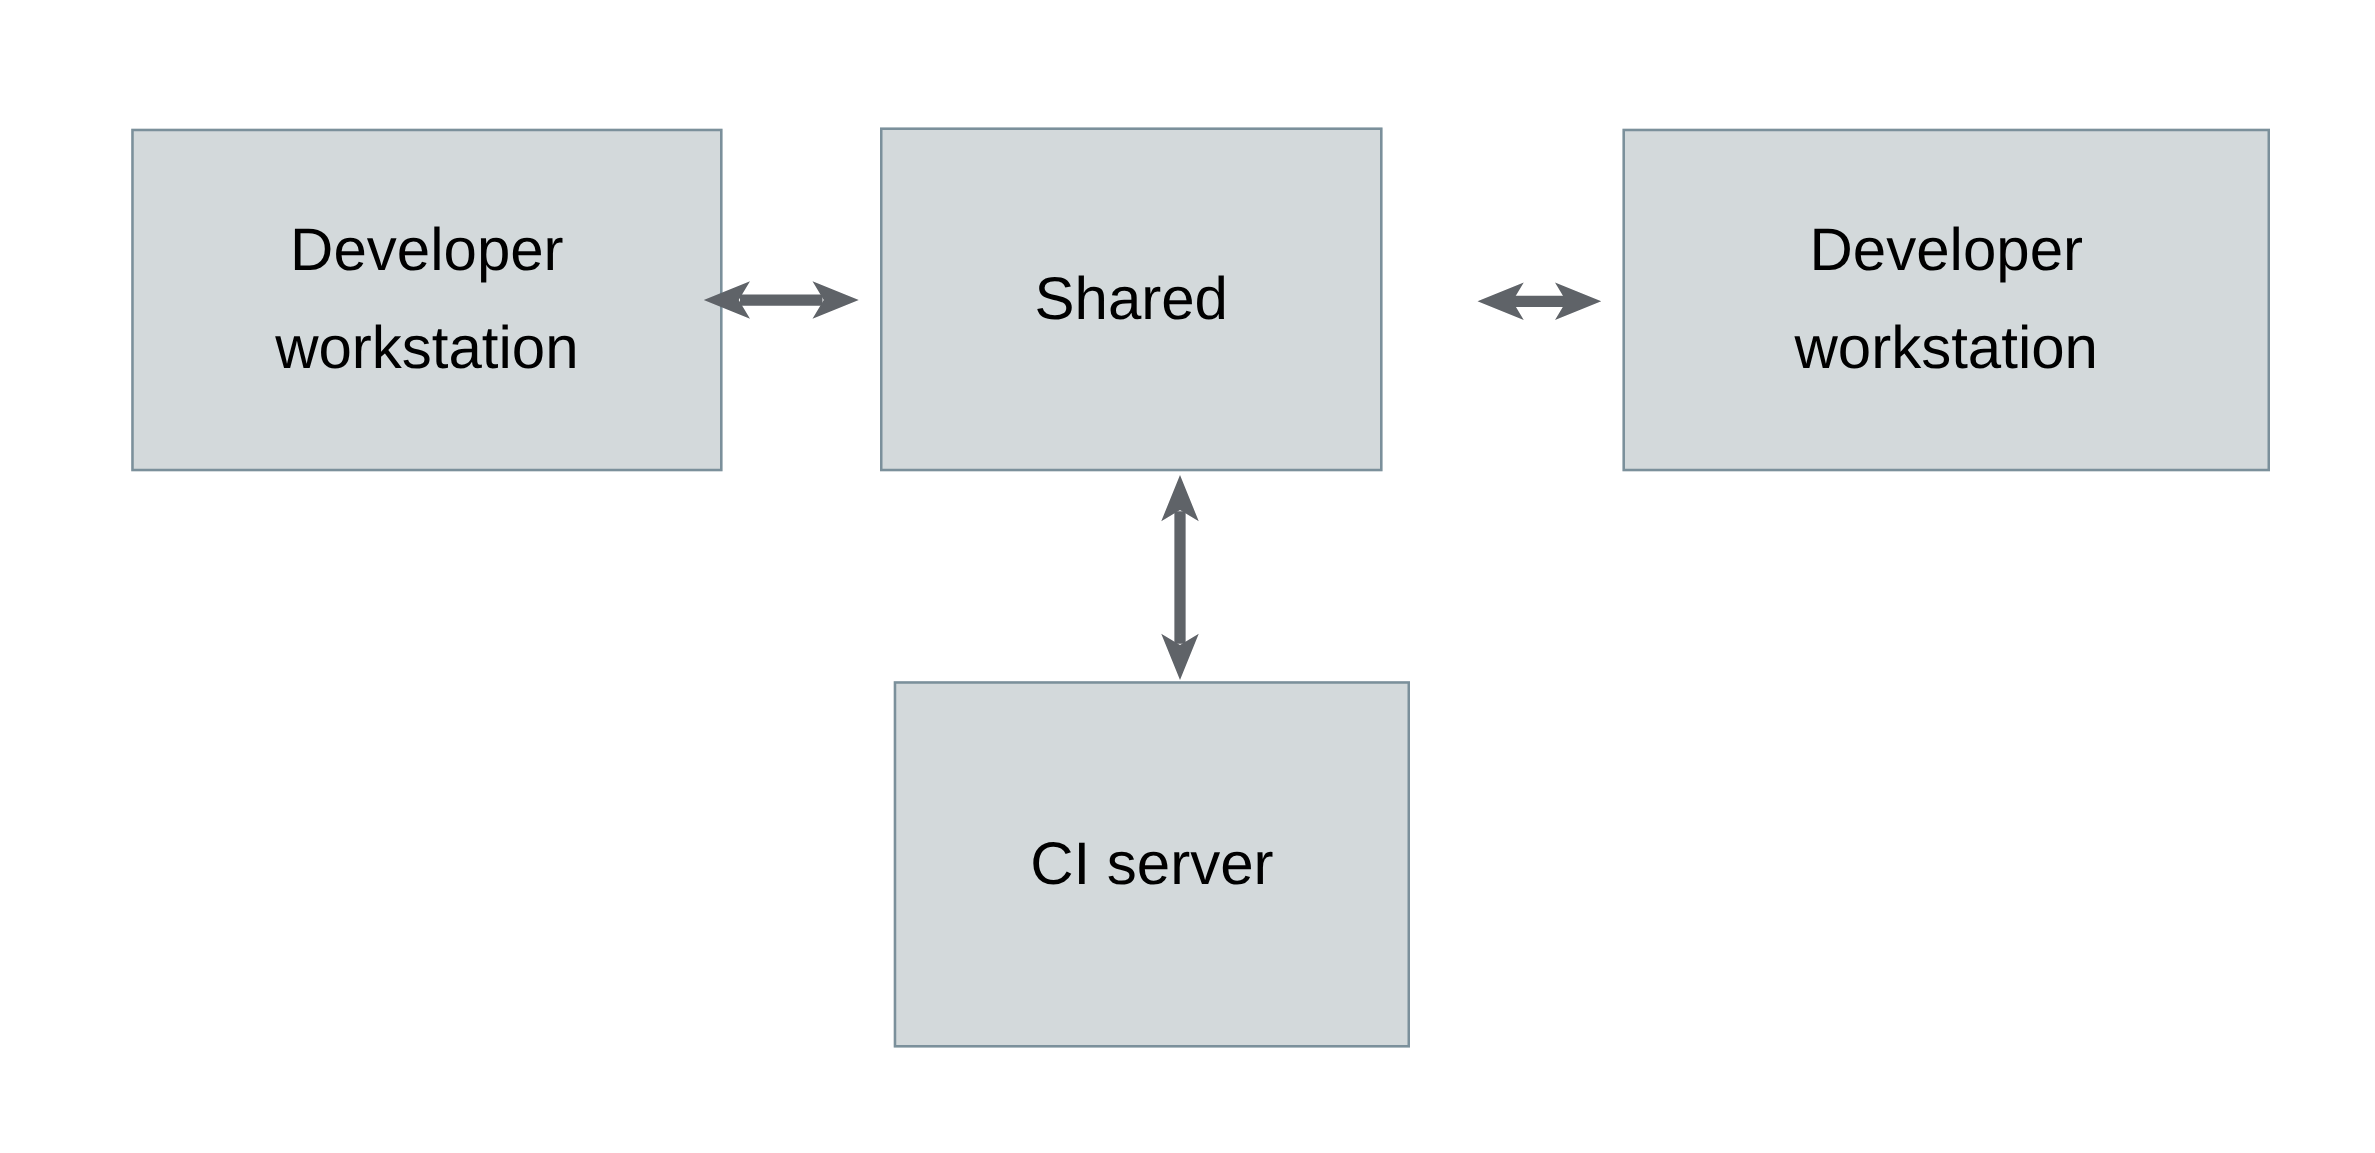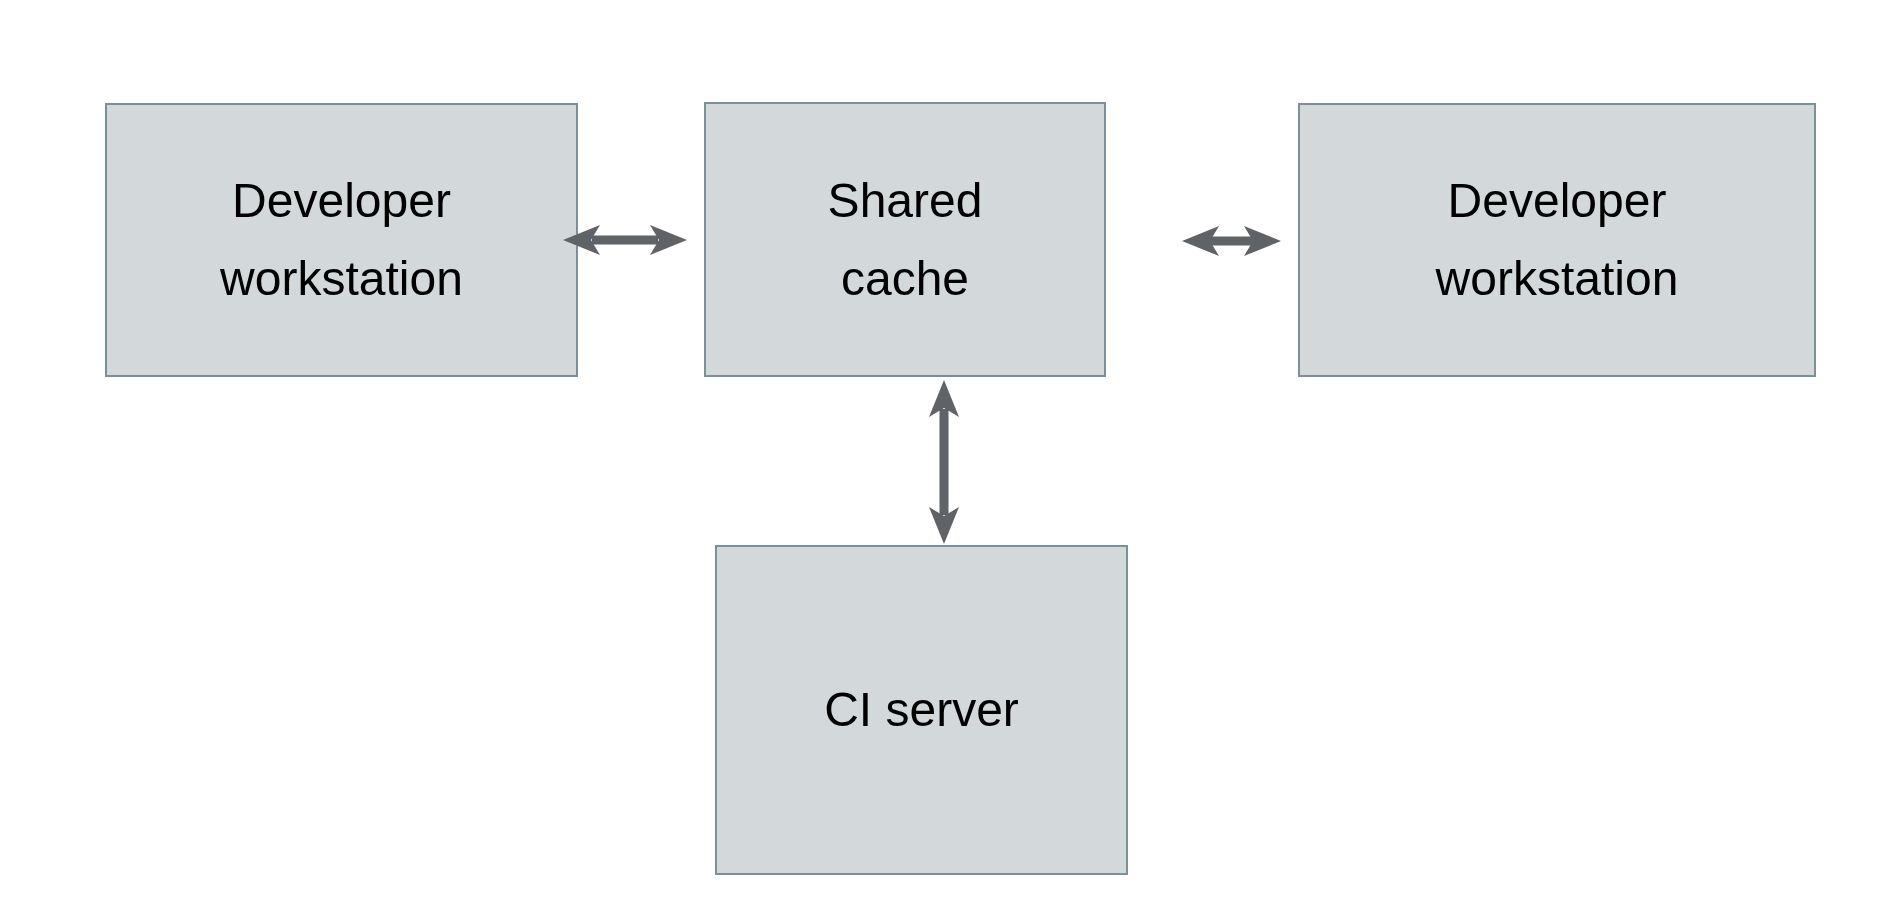--- a/index.html
+++ b/index.html
@@ -34,21 +34,21 @@
     text-align:left;
     font-size:48px;
     line-height:78px;
     font-weight:400;
     letter-spacing:0;
     margin-left:16px;
   }
   #node-dev-left   {left:89px;   top:103px; width:473px; height:274px;}
   #node-shared-cache{left:688px; top:102px; width:402px; height:275px;}
   #node-dev-right  {left:1282px; top:103px; width:518px; height:274px;}
-  #node-ci-server  {left:699px;  top:545px; width:413px; height:330px;}
+  #node-ci-server  {left:699px;  top:545px; width:413px; height:293px;}
   .arrow{
     position:absolute;
     color:var(--arrow);
   }
   #arrow-left-cache {left:562px;  top:210px;}
   #arrow-cache-right{left:1181px; top:211px;}
   #arrow-cache-ci   {left:914px;  top:379px;}
   svg{display:block;}
 </style>
 </head>
@@ -56,21 +56,20 @@
 
 <div class="canvas">
 
   <div class="node" id="node-dev-left">
     <div class="node-line">Developer</div>
     <div class="node-line">workstation</div>
   </div>
 
   <div class="node" id="node-shared-cache">
     <div class="node-line">Shared</div>
-    <div class="node-line">cache</div>
   </div>
 
   <div class="node" id="node-dev-right">
     <div class="node-line">Developer</div>
     <div class="node-line">workstation</div>
   </div>
 
   <div class="node" id="node-ci-server">
     <div class="node-line">CI server</div>
   </div>

